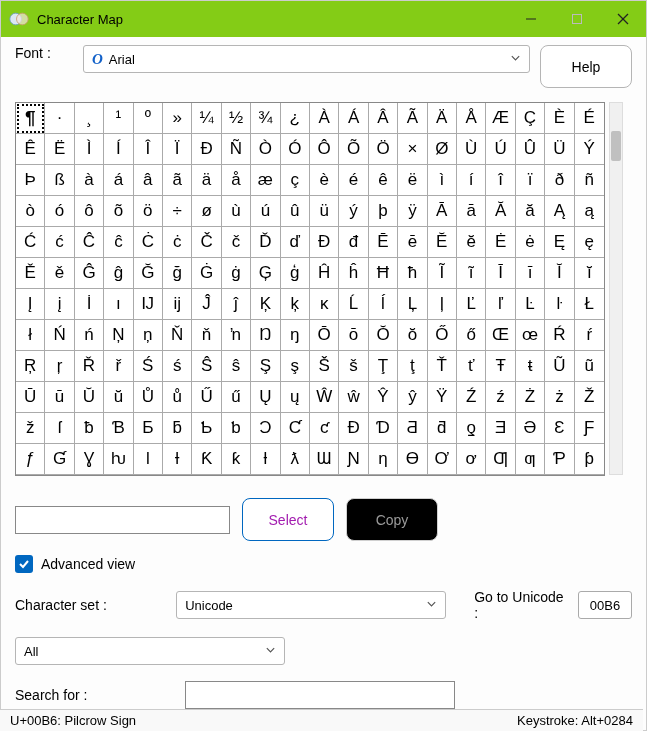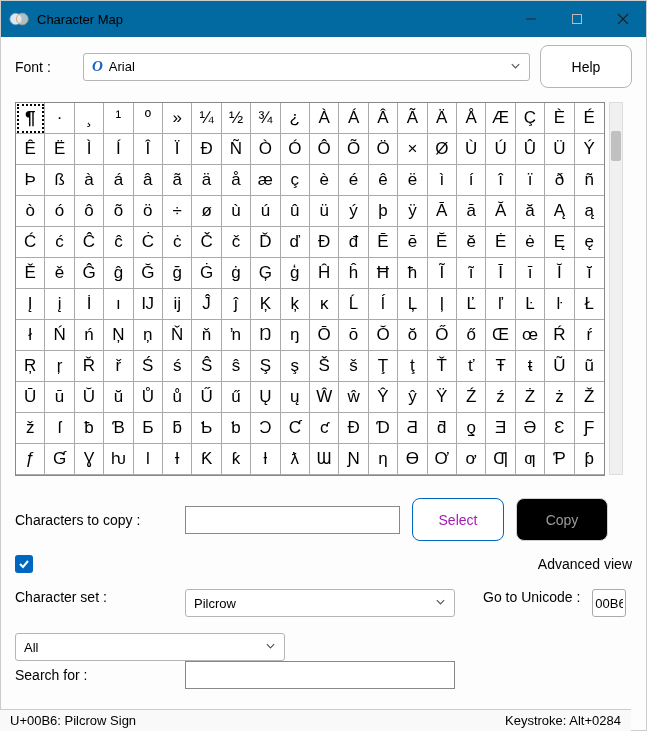--- a/index.html
+++ b/index.html
@@ -11,21 +11,21 @@
       height: 731px;
       overflow: hidden;
       border: 1px solid #ccc;
     }
     
     .titlebar {
       display: flex;
       align-items: center;
       height: 36px;
       padding: 0 0 0 8px;
-      background: #0369a1;
+      background: #84cc16;
     }
     .titlebar .icon {
       width: 20px; height: 20px;
       margin-right: 8px;
       display:flex;align-items:center;justify-content:center;
     }
     .titlebar .title {
       flex: 1;
       font-size: 13px;
       color: #000;
@@ -39,21 +39,21 @@
     }
     .winbtn.disabled { color:#bbb; }
     .winbtn svg { width:12px; height:12px; }
 
     .content {
       padding: 8px 14px 0 14px;
     }
 
     .row {
       display: flex;
-      align-items: center;
+      align-items: flex-start;
       margin-bottom: 14px;
       gap: 10px;
     }
     .row label, .lbl {
       font-size: 14px;
       color: #000;
     }
     .font-row .lbl { width: 58px; }
     .select {
       flex: 1;
@@ -152,57 +152,57 @@
       padding:0 6px;
       font-size:13px;
       flex:1;
       background:#fff;
     }
     .copy-row .text-input { width: 215px; flex:none; }
 
     .check-row {
       display:flex; align-items:center; gap:8px;
       margin-top: 14px;
-      justify-content: space-between;
     }
     .checkbox {
       width:18px;height:18px;
       background:#0067c0;
       border-radius:3px;
       display:flex;align-items:center;justify-content:center;
       color:#fff;
       font-size:13px;
     }
 
     .adv-row {
-      display:flex; gap:12px;
+      display:flex; align-items:center; gap:12px;
       margin-top: 16px;
     }
     .adv-row .lbl { width: 158px; }
     .adv-row .select { width: 270px; flex:none; }
     .goto-lbl { font-size:14px; margin-left:16px;}
     .goto-input {
       border:1px solid #aaa;
       height:28px;
-      width:34px;
+      width:54px;
       text-align:center;
       font-size:13px;
       border-radius:3px;
     }
 
     .search-row {
       display:flex; align-items:center; gap:12px;
+      margin-top: 16px;
       justify-content: flex-end;
     }
     .search-row .lbl { width:158px; }
     .search-row .text-input { width:270px; flex:none; }
 
     .statusbar {
       position:absolute;
-      bottom:0; left:0; right:16px;
+      bottom:0; left:0; right:4px;
       height:22px;
       border-top:1px solid #ccc;
       background:#f9f9f9;
       display:flex;
       justify-content:space-between;
       align-items:center;
       padding:0 10px;
       font-size:13px;
     }
     .chev svg, .chevsvg { width:11px;height:11px; }
@@ -494,39 +494,38 @@
         <div class="cell">ƣ</div>
         <div class="cell">Ƥ</div>
         <div class="cell">ƥ</div>
       </div>
     <div class="scroll-track">
       <div class="scroll-thumb"></div>
     </div>
   </div>
 
   <div class="copy-row">
-    <span class="lbl">Characters to copy :</span>
     <input class="text-input" value="" style="">
     <button class="btn primary">Select</button>
     <button class="btn" disabled="">Copy</button>
   </div>
 
   <div class="check-row">
     <span class="checkbox">
       <svg width="12" height="12" viewBox="0 0 12 12">
           <polyline points="2,6 5,9 10,3" fill="none" stroke="#fff" stroke-width="2"></polyline>
         </svg>
     </span>
     <span class="lbl">Advanced view</span>
   </div>
 
   <div class="adv-row">
     <span class="lbl">Character set :</span>
     <div class="select">
-      <span>Pilcrow</span>
+      <span>Unicode</span>
       <span class="chev">
         <svg viewBox="0 0 12 12">
             <polyline points="2,4 6,8 10,4" fill="none" stroke="#555" stroke-width="1.3"></polyline>
           </svg>
       </span>
     </div>
     <span class="goto-lbl">Go to Unicode :</span>
     <input class="goto-input" value="00B6" style="">
   </div>
 

